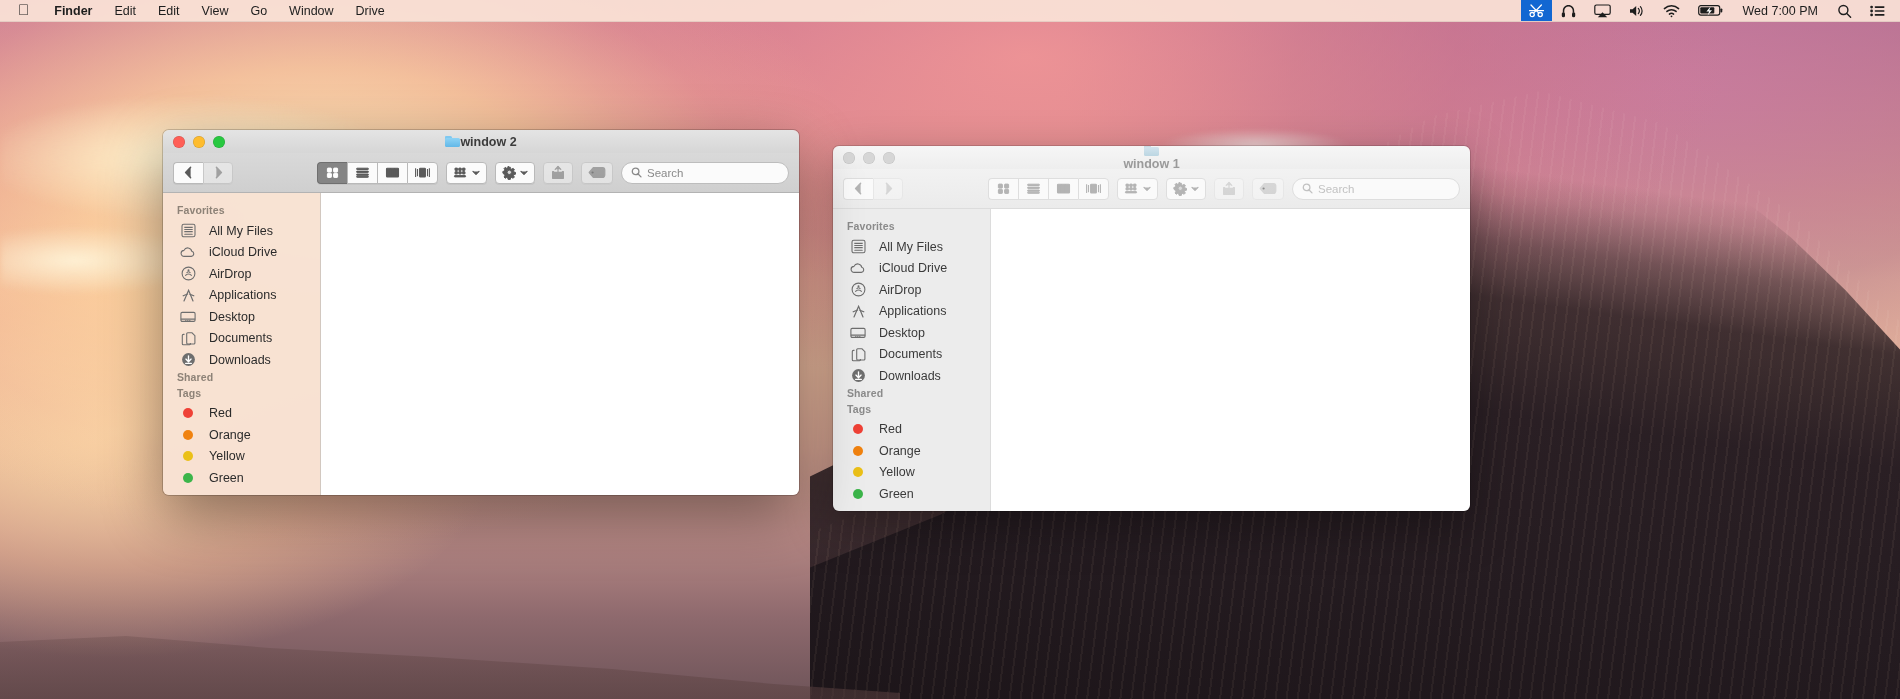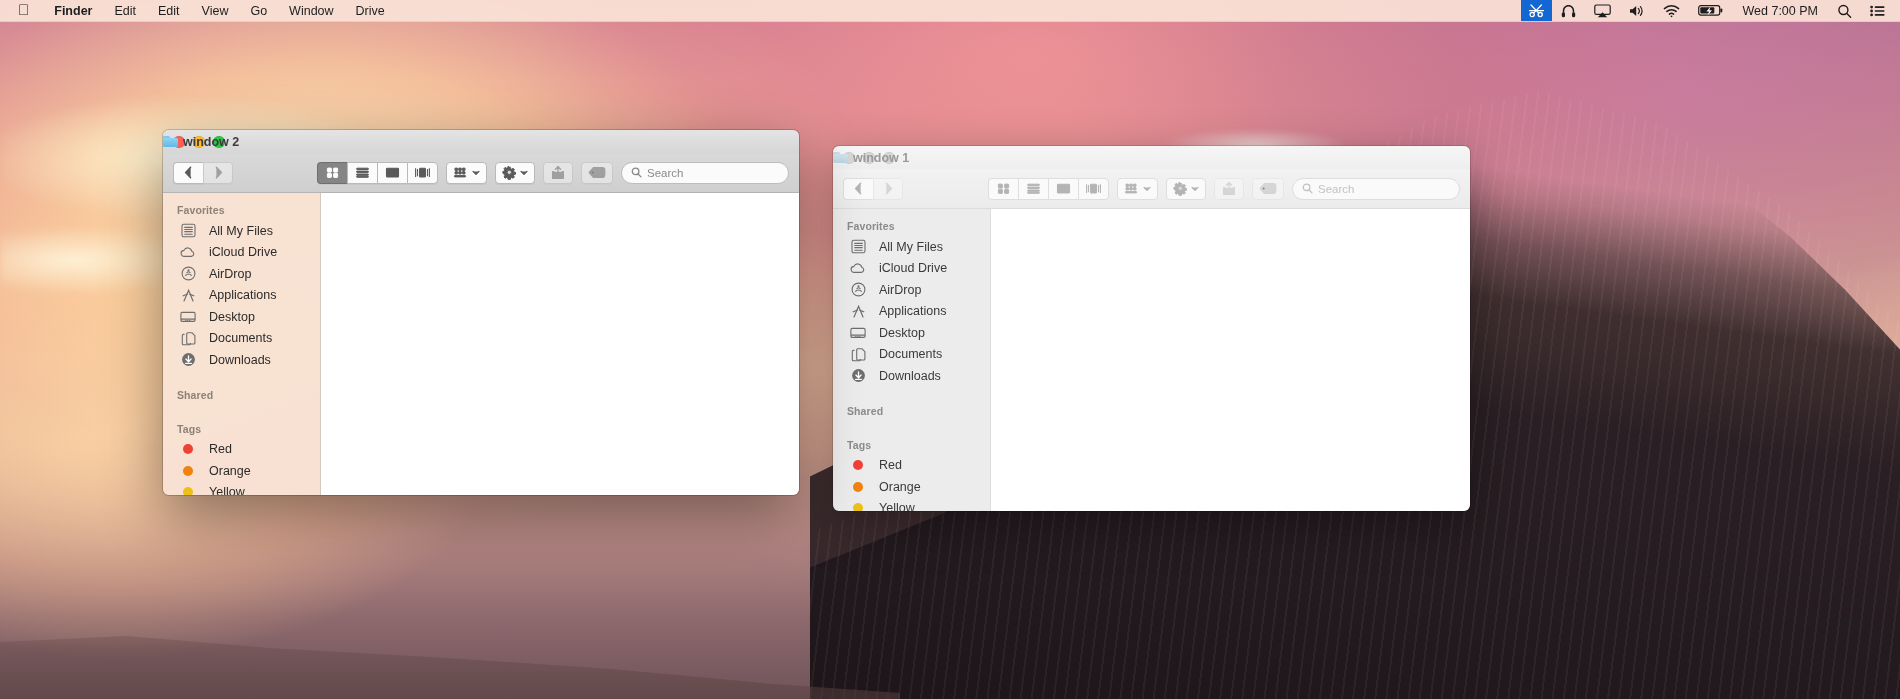--- a/index.html
+++ b/index.html
@@ -115,25 +115,25 @@
   .active .titlebar { background: linear-gradient(180deg,#e4e4e4 0%, #d6d6d6 100%); }
   .inactive .titlebar { background: linear-gradient(180deg,#f6f6f6 0%, #eeeeee 100%); }
   .traffic { display:flex; gap:8px; padding-left:10px; align-items:center; }
   .light { width:12px; height:12px; border-radius:50%; }
   .active .light.close  { background:#ff5f57; box-shadow:inset 0 0 0 0.5px rgba(0,0,0,0.18); }
   .active .light.min    { background:#febc2e; box-shadow:inset 0 0 0 0.5px rgba(0,0,0,0.18); }
   .active .light.max    { background:#28c840; box-shadow:inset 0 0 0 0.5px rgba(0,0,0,0.18); }
   .inactive .light      { background:#d6d6d6; box-shadow:inset 0 0 0 0.5px rgba(0,0,0,0.10); }
   .title-center {
     position:absolute; left:0; right:0; top:0; bottom:0;
-    display:flex; align-items:center; gap:5px;
+    display:flex; align-items:center; justify-content:center; 
     pointer-events:none; font-size:12.5px; font-weight:bold;
   }
   .active .title-center { color:#3c3c3c; }
-  .inactive .title-center { color:#9a9a9a; }
+  .inactive .title-center { color:#9a9a9a;flex-direction:column; }
   .folder-ico { width:15px; height:12px; position:relative; flex:0 0 auto; }
   .folder-ico::before {
     content:""; position:absolute; left:0; top:0; width:6.5px; height:3px;
     background:#7fc8f0; border-radius:1px 1.6px 0 0;
   }
   .folder-ico::after {
     content:""; position:absolute; left:0; top:2.2px; width:15px; height:9.8px;
     background:linear-gradient(180deg,#8ed3f5 0%, #62b8e8 100%); border-radius:1.6px;
   }
   .inactive .folder-ico::before { background:#c9dbe4; }
@@ -176,21 +176,21 @@
   
   .win-body { flex:1 1 auto; display:flex; min-height:0; }
   .sidebar {
     width:157px; flex:0 0 157px; padding:11px 0 16px 0; overflow:hidden;
     font-size:12.5px;
   }
   .active .sidebar { background:rgba(248,226,212,0.97); }
   .inactive .sidebar { background:#ececec; }
   .sb-header {
     font-size:10.5px; font-weight:bold; color:#8b8b8b;
-    padding:0 0 4px 14px; margin-top:18px; letter-spacing:0.1px;
+    padding:0 0 4px 14px; margin-top:0; letter-spacing:0.1px;
   }
   .sb-header:first-child { margin-top:0; }
   .active .sb-header { color:#8d8277; }
   .sb-item {
     height:21.5px; display:flex; align-items:center; gap:13px; padding-left:17px;
     cursor:default; color:#2b2b2b;
   }
   .inactive .sb-item { color:#3a3a3a; }
   .sb-ico { width:16px; height:16px; flex:0 0 16px; display:flex; align-items:center; justify-content:center; }
   .sb-ico svg { display:block; }

